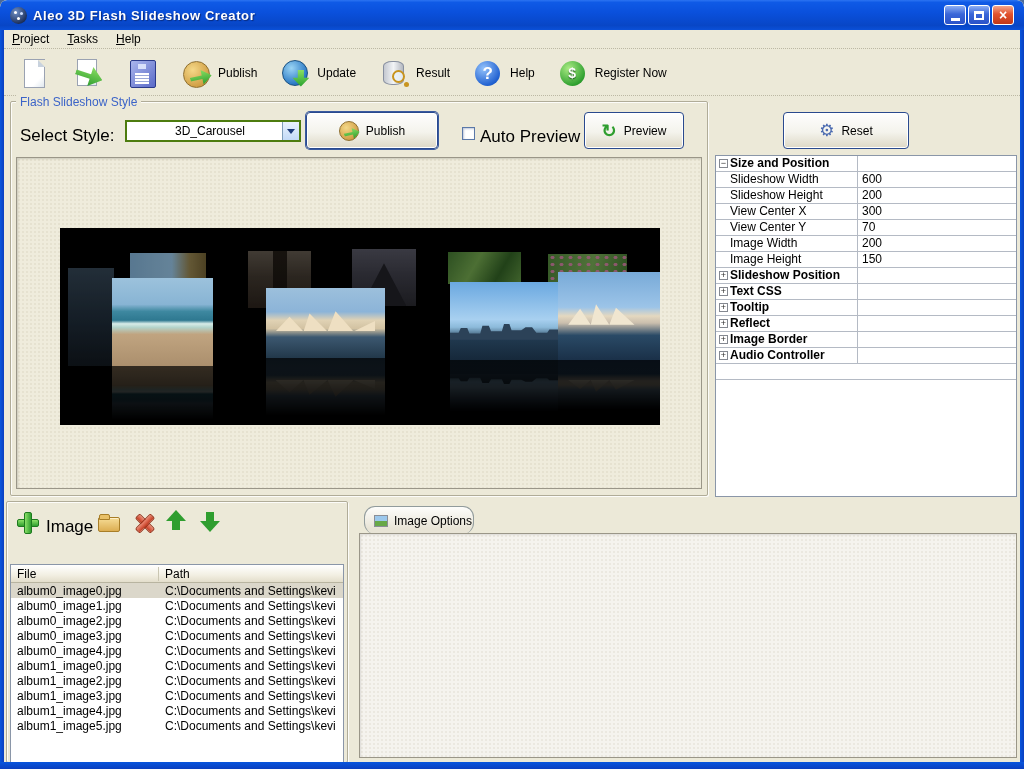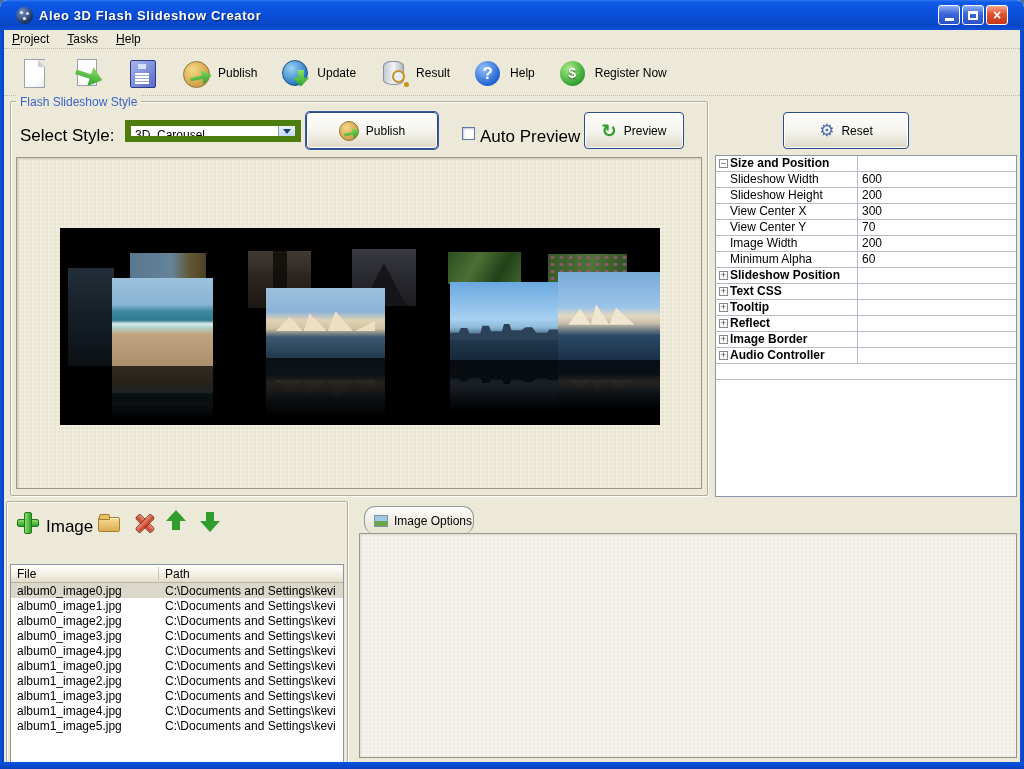--- a/index.html
+++ b/index.html
@@ -5,21 +5,21 @@
   html,body{margin:0;padding:0;background:#4a6a9a;}
   *{box-sizing:border-box;}
   .window{position:relative;width:1024px;height:769px;background:#ece9d8;
     font-family:"Liberation Sans",sans-serif;font-size:12px;color:#000;
     border-radius:7px 7px 0 0;overflow:hidden;}
   .nw{white-space:nowrap;}
 
   
   .titlebar{position:absolute;left:0;top:0;width:1024px;height:30px;
     background:linear-gradient(180deg,#2c74f2 0%,#0f5ae6 8%,#0a50dc 42%,#0846c6 85%,#0a50d8 100%);
-    border-radius:7px 7px 0 0;display:flex;align-items:center;padding:0 16px;}
+    border-radius:7px 7px 0 0;display:flex;align-items:center;padding:0 10px;}
   .app-icon{width:17px;height:17px;border-radius:50%;
     background:radial-gradient(circle at 35% 30%,#6f90c8,#1a2c56 75%);
     position:relative;margin-right:6px;flex:0 0 auto;}
   .app-icon::after{content:'';position:absolute;left:4px;top:4px;width:3px;height:3px;border-radius:50%;
     background:#fff;box-shadow:6px 1px 0 #cfe0ff,3px 6px 0 #fff;}
   .title-text{color:#fff;font-weight:bold;font-size:13px;letter-spacing:.6px;
     text-shadow:1px 1px 1px #0a2a7a;}
   .win-btns{margin-left:auto;display:flex;gap:2px;}
   .wb{width:22px;height:20px;border:1px solid #fff;border-radius:3px;display:flex;
     align-items:center;justify-content:center;color:#fff;
@@ -83,21 +83,21 @@
     font-weight:bold;font-size:14px;text-align:center;line-height:25px;text-shadow:0 1px 1px #145514;}
 
   
   .groupbox{position:absolute;left:10px;top:101px;width:698px;height:395px;
     border:1px solid #b0ac98;border-radius:2px;
     box-shadow:inset 1px 1px 0 rgba(255,255,255,.85),1px 1px 0 rgba(255,255,255,.85);}
   .group-title{position:absolute;left:16px;top:95px;background:#ece9d8;padding:0 4px;
     color:#3c64c8;font-size:12px;}
   .field-label{position:absolute;font-size:17px;color:#000;}
   .dim{color:#a5a093 !important;}
-  .combo{position:absolute;background:#fff;border:6px solid #4d7c0f;display:flex;align-items:stretch;}
+  .combo{position:absolute;background:#fff;border:2px solid #4d7c0f;display:flex;align-items:stretch;padding-left:44px;}
   .combo .val{flex:1;padding:2px 4px;overflow:hidden;white-space:nowrap;}
   .combo .cbtn{width:17px;border-left:1px solid #7f9db9;
     background:linear-gradient(180deg,#e9f2fd,#c3daf7);display:flex;align-items:center;justify-content:center;}
   .combo .cbtn::after{content:'';border:4px solid transparent;border-top:5px solid #1c3a7a;margin-top:4px;}
   .combo.disabled{background:#f4f2ec;border-color:#b8b4a4;}
   .combo.disabled .cbtn{background:#ece9dc;border-left-color:#b8b4a4;}
   .combo.disabled .cbtn::after{border-top-color:#a3a093;}
   .xp-btn{position:absolute;border:1px solid #2a4a8e;border-radius:4px;
     background:linear-gradient(180deg,#fefefe 0%,#f4f3ec 55%,#ddd8c6 100%);
     box-shadow:inset 0 0 0 1px #fff;display:flex;align-items:center;justify-content:center;gap:7px;
@@ -366,22 +366,22 @@
       </div>
       <div class="pg-row">
         <span class="pg-name">View Center Y</span>
         <span class="pg-val">70</span>
       </div>
       <div class="pg-row">
         <span class="pg-name">Image Width</span>
         <span class="pg-val">200</span>
       </div>
       <div class="pg-row">
-        <span class="pg-name">Minimum Alpha</span>
-        <span class="pg-val">60</span>
+        <span class="pg-name">Image Height</span>
+        <span class="pg-val">150</span>
       </div>
       <div class="pg-row pg-cat">
         <span class="exp">+</span>
         <span class="pg-gname">Slideshow Position</span>
         <span class="pg-val"></span>
       </div>
       <div class="pg-row pg-cat">
         <span class="exp">+</span>
         <span class="pg-gname">Text CSS</span>
         <span class="pg-val"></span>

